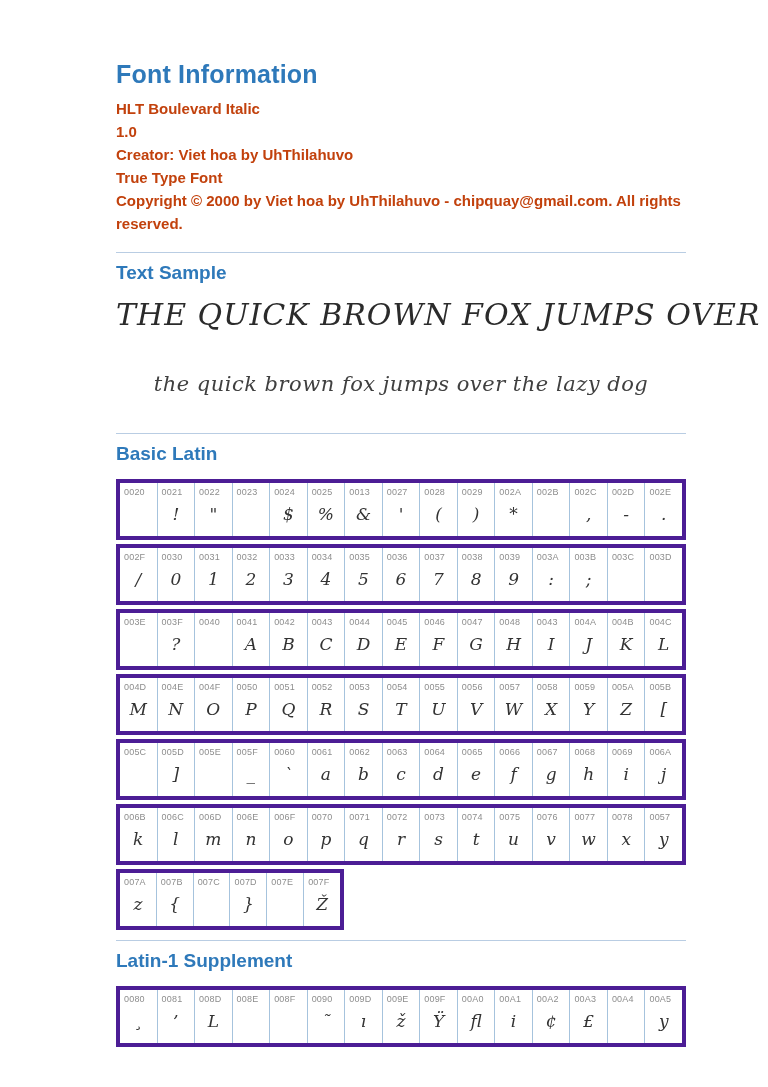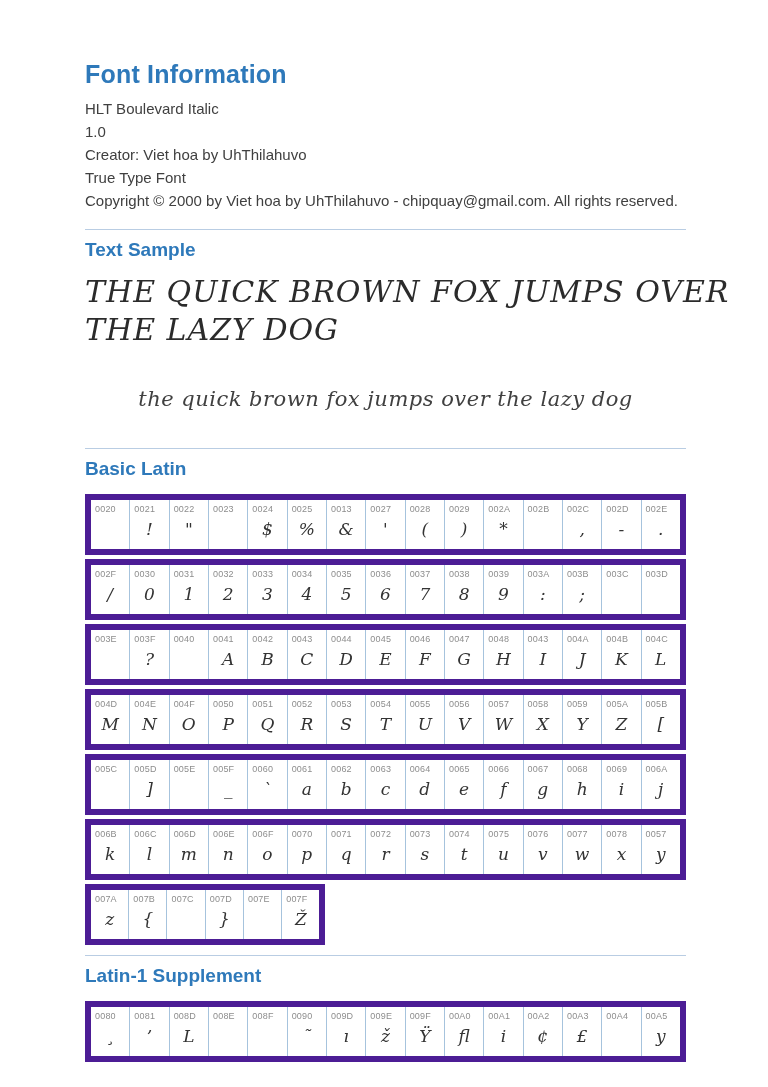--- a/index.html
+++ b/index.html
@@ -3,37 +3,37 @@
 <meta charset="utf-8">
 <style>
   html,body{margin:0;padding:0;background:#ffffff;}
   body{
     width:768px;height:1087px;
     font-family:"Liberation Sans", sans-serif;
     color:#1a1a1a;
     overflow:hidden;
   }
   .page{
-    padding:60px 82px 0 85px;
+    padding:60px 82px 0 116px;
     box-sizing:border-box;
     width:768px;
   }
   .page-title{
     color:#2e79ba;
     font-size:25px;
     font-weight:bold;
     margin:0 0 8px 0;
     letter-spacing:0.2px;
   }
   .detail-line{
     font-size:15px;
-    font-weight:normal;
+    font-weight:bold;
     line-height:23px;
     margin:0;
-    color:#404040;
+    color:#c2410c;
   }
   .section-rule{
     border:none;
     border-top:1px solid #b9cde3;
     margin:17px 0 0 0;
   }
   .section-heading{
     color:#2e79ba;
     font-size:19px;
     font-weight:bold;
@@ -57,21 +57,21 @@
     color:#404040;
     text-align:center;
     margin:38px 0 0 0;
     letter-spacing:0.5px;
   }
   .grid{
     margin-top:14px;
   }
   .glyph-row{
     display:flex;
-    border:6px solid #4c1d95;
+    border:4px solid #4c1d95;
     box-sizing:border-box;
     height:61px;
     margin-bottom:4px;
     background:#fff;
   }
   .cell{
     flex:1 1 0;
     display:flex;
     flex-direction:column;
     align-items:stretch;
@@ -114,21 +114,20 @@
     <p class="detail-line">Creator: Viet hoa by UhThilahuvo</p>
     <p class="detail-line">True Type Font</p>
     <p class="detail-line">Copyright © 2000 by Viet hoa by UhThilahuvo - chipquay@gmail.com. All rights reserved.</p>
   </div>
 
   <hr class="section-rule">
   <h2 class="section-heading">Text Sample</h2>
 
   <div class="sample-upper">
     <div>THE QUICK BROWN FOX JUMPS OVER</div>
-    <div>THE LAZY DOG</div>
   </div>
   <div class="sample-lower">the quick brown fox jumps over the lazy dog</div>
 
   <div class="spacer-sm"></div>
   <hr class="section-rule">
   <h2 class="section-heading">Basic Latin</h2>
   <div class="grid">
       <div class="glyph-row">
         <div class="cell">
           <span class="code">0020</span>

